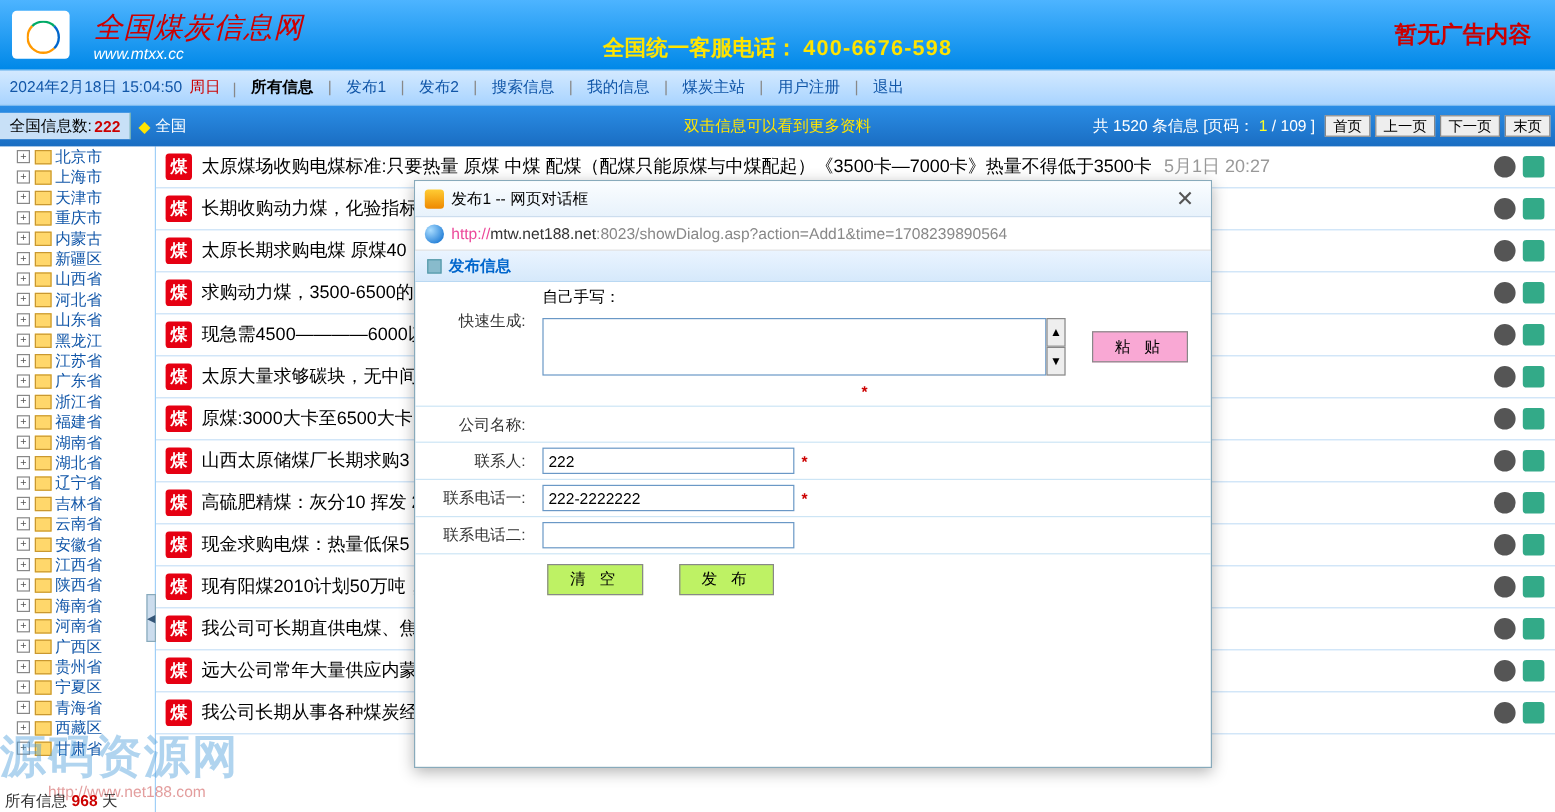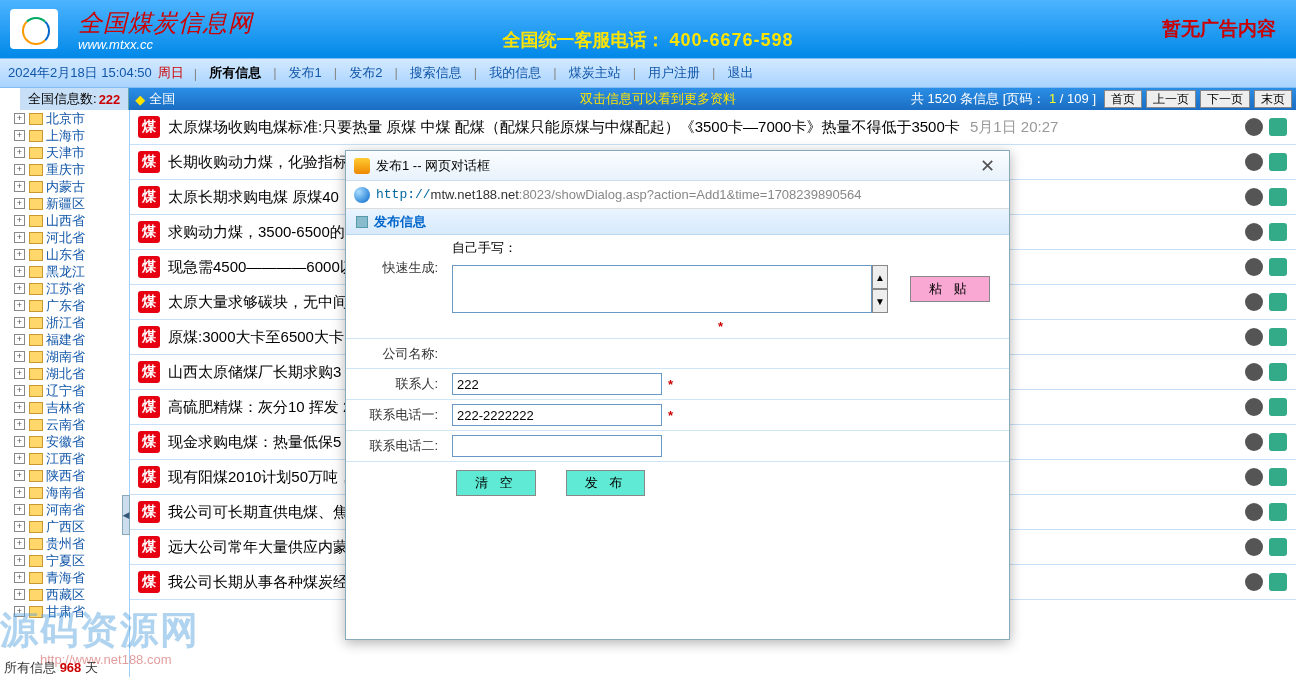--- a/index.html
+++ b/index.html
@@ -20,21 +20,21 @@
 
 
 .menubar { height: 30px; background: linear-gradient(#d3e9ff, #a9d4ff); border-top: 1px solid #7fbdf3; border-bottom: 1px solid #7fbdf3; display: flex; align-items: center; padding-left: 8px; font-size: 13px; }
 .menubar .datetime { color: #1156a8; margin-right: 6px; }
 .menubar .weekday { color: #c00; margin-right: 6px; }
 .menubar .sep { color: #888; margin: 0 4px; }
 .menubar .menu-item { color: #1156a8; margin: 0 8px; cursor: pointer; }
 .menubar .menu-item.active { color: #000; font-weight: bold; }
 
 
-.subbar { height: 22px; background: linear-gradient(#2b8ee6, #1a6dc2); color: #fff; display: flex; align-items: center; font-size: 13px; position: relative; margin-left: 20px; }
+.subbar { height: 34px; background: linear-gradient(#2b8ee6, #1a6dc2); color: #fff; display: flex; align-items: center; font-size: 13px; position: relative; }
 .subbar .count { background: #c8e0f7; color: #000; height: 22px; display: inline-flex; align-items: center; padding: 0 8px; border-right: 1px solid #6aa; }
 .subbar .count .num { color: #c00; font-weight: bold; margin-left: 2px; }
 .subbar .region { display: inline-flex; align-items: center; margin-left: 6px; }
 .subbar .region .diamond { color: #ffe400; margin-right: 4px; }
 .subbar .msg { position: absolute; left: 50%; transform: translateX(-50%); color: #ffe400; }
 .subbar .pager { position: absolute; right: 4px; display: flex; align-items: center; gap: 4px; }
 .subbar .pager .info { color: #fff; margin-right: 4px; }
 .subbar .pager .info .cur { color: #ff2; }
 .subbar .pager button { font-size: 12px; padding: 0 6px; height: 18px; background: #eee; border: 1px solid #888; cursor: pointer; }
 
@@ -57,37 +57,37 @@
 .row .icons .qq { width: 18px; height: 18px; background: #555; border-radius: 50%; position: relative; }
 .row .icons .edit { width: 18px; height: 18px; background: #3a8; border-radius: 3px; }
 
 
 .dialog { position: absolute; left: 345px; top: 150px; width: 665px; height: 490px; background: #fff; border: 1px solid #8ab; box-shadow: 0 3px 12px rgba(0,0,0,0.3); z-index: 100; }
 .dialog-title { height: 30px; background: linear-gradient(#fafdff, #e8f2fb); border-bottom: 1px solid #cde; display: flex; align-items: center; padding: 0 8px; font-size: 13px; }
 .dialog-title .icon { width: 16px; height: 16px; background: linear-gradient(#fc3, #e80); border-radius: 3px; margin-right: 6px; }
 .dialog-title .close { margin-left: auto; font-size: 18px; color: #555; cursor: pointer; padding: 0 6px; }
 .dialog-url { height: 28px; display: flex; align-items: center; padding: 0 8px; border-bottom: 1px solid #ddd; font-size: 13px; color: #555; }
 .dialog-url .globe { width: 16px; height: 16px; border-radius: 50%; background: radial-gradient(circle at 30% 30%, #adf, #06c); margin-right: 6px; }
-.dialog-url .proto { color: #0369a1; font-family: Liberation Mono, monospace; }
+.dialog-url .proto { color: #ec4899; }
 .dialog-url .host { color: #333; }
 .dialog-url .rest { color: #888; }
 .dialog-section-title { height: 26px; background: linear-gradient(#eaf4ff, #d6e9fb); border-bottom: 1px solid #b9d8f2; display: flex; align-items: center; padding: 0 10px; font-size: 13px; color: #06c; font-weight: bold; }
 .dialog-section-title .icon { width: 12px; height: 12px; background: #8bc; border: 1px solid #59a; margin-right: 6px; }
 .dialog-body { padding: 0; }
 .form-row { display: flex; border-bottom: 1px solid #cde5f5; min-height: 30px; align-items: center; }
 .form-row .label { width: 100px; text-align: right; padding-right: 8px; color: #333; font-size: 13px; }
 .form-row .field { flex: 1; padding: 4px 6px; display: flex; align-items: center; gap: 6px; }
 .form-row input[type=text] { border: 1px solid #6a98c6; height: 22px; padding: 0 4px; font-size: 13px; width: 210px; }
 .form-row textarea { border: 1px solid #6a98c6; width: 420px; height: 48px; resize: none; font-size: 13px; padding: 2px 4px; }
 .form-row .star { color: #c00; font-weight: bold; }
 .form-row .scroll-btns { display: flex; flex-direction: column; margin-left: -2px; }
 .form-row .scroll-btns span { width: 16px; height: 24px; border: 1px solid #888; background: #eee; display: flex; align-items: center; justify-content: center; font-size: 10px; cursor: pointer; }
 .form-row button.paste { padding: 3px 18px; border: 1px solid #888; background: #f9a8d4; cursor: pointer; font-size: 13px; margin-left: 20px; letter-spacing: 4px; }
 .form-actions { padding: 8px 0 8px 110px; display: flex; gap: 30px; }
-.form-actions button { padding: 3px 18px; border: 1px solid #888; background: #5eead4; cursor: pointer; font-size: 13px; letter-spacing: 4px; }
+.form-actions button { padding: 3px 18px; border: 1px solid #888; background: #bef264; cursor: pointer; font-size: 13px; letter-spacing: 4px; }
 
 
 .watermark { position: absolute; left: 0; bottom: 10px; pointer-events: none; }
 .watermark .big { font-size: 38px; color: rgba(80, 160, 220, 0.45); font-weight: bold; letter-spacing: 2px; }
 .watermark .url { font-size: 13px; color: rgba(200, 60, 60, 0.5); margin-left: 40px; margin-top: -4px; }
 
 .footer-line { position: absolute; left: 4px; bottom: 0; font-size: 13px; color: #333; }
 .footer-line .red { color: #c00; font-weight: bold; }
 
 .collapse-handle { position: absolute; left: 122px; top: 495px; width: 8px; height: 40px; background: #cde; border: 1px solid #8ab; cursor: pointer; display: flex; align-items: center; justify-content: center; font-size: 9px; color: #357; z-index: 5; }

